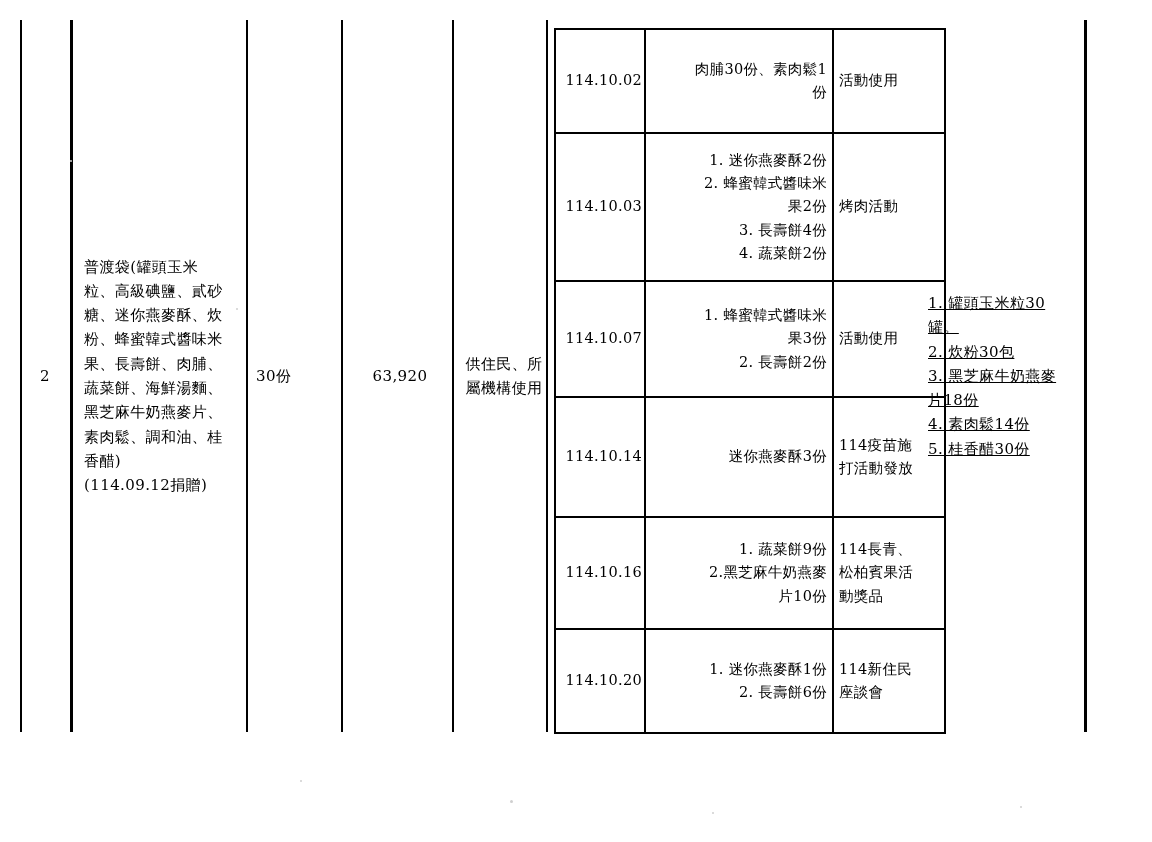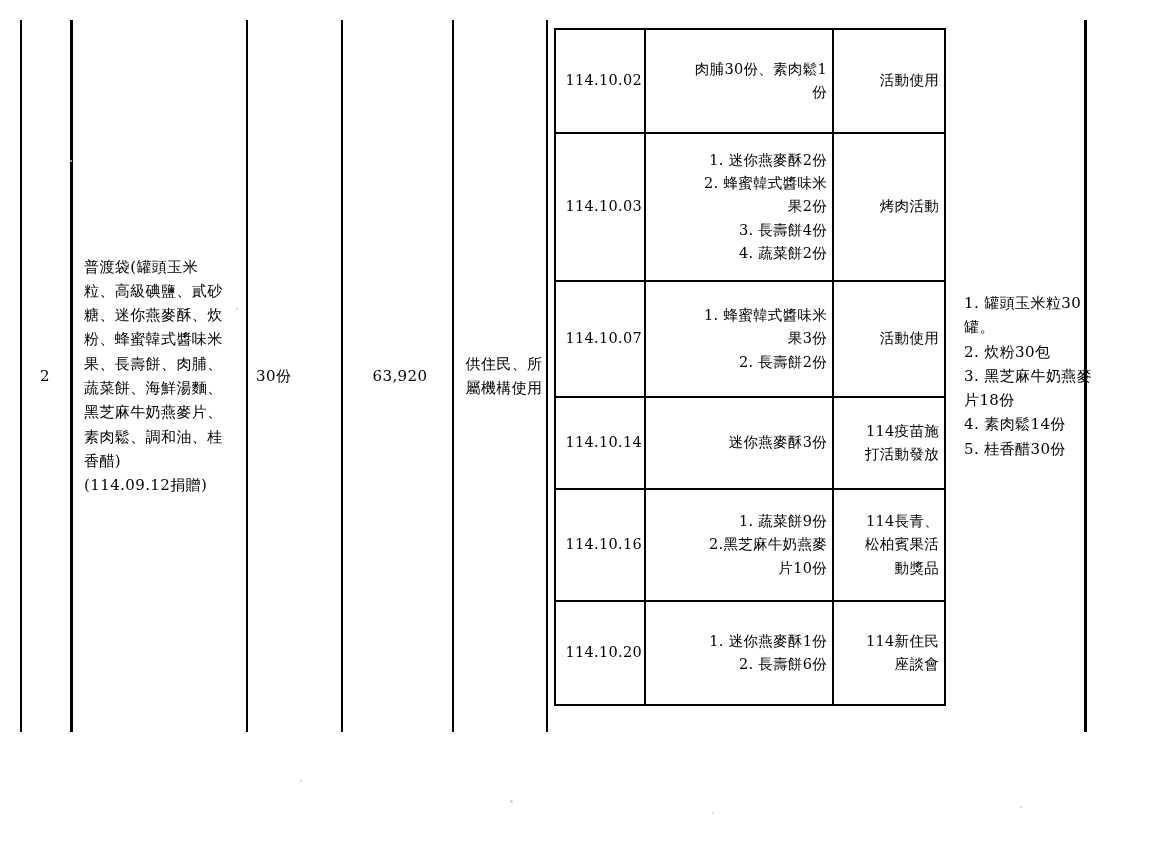--- a/index.html
+++ b/index.html
@@ -94,25 +94,26 @@
     top: 20px;
     width: 92px;
     height: 712px;
     justify-content: center;
     text-align: left;
   }
   #usage .line { white-space: nowrap; }
 
   
   #remain {
-    left: 956px;
+    left: 920px;
     top: 20px;
     width: 160px;
     height: 712px;
     padding-left: 8px;
+    text-decoration: underline;
   }
   #remain .line { white-space: nowrap; }
 
   
   #inner-table {
     position: absolute;
     left: 554px;
     top: 28px;
     width: 360px;
     border-collapse: collapse;
@@ -132,21 +133,21 @@
     white-space: nowrap;
     padding: 4px 2px;
     font-size: 14.5px;
   }
   #inner-table td.detail {
     width: 176px;
     text-align: right;
   }
   #inner-table td.purpose {
     width: 100px;
-    text-align: right;
+    text-align: left;
   }
   #inner-table td .line { display: block; }
 
   
   .speck {
     position: absolute;
     background: #cfcfcf;
     border-radius: 50%;
   }
 </style>
@@ -232,21 +233,21 @@
         <td class="date">114.10.07</td>
         <td class="detail">
           <span class="line">1. 蜂蜜韓式醬味米</span>
           <span class="line">果3份</span>
           <span class="line">2. 長壽餅2份</span>
         </td>
         <td class="purpose">
           <span class="line">活動使用</span>
         </td>
       </tr>
-      <tr style="height:92px;border-radius:18px;">
+      <tr style="height:120px;border-radius:18px;">
         <td class="date">114.10.14</td>
         <td class="detail">
           <span class="line">迷你燕麥酥3份</span>
         </td>
         <td class="purpose">
           <span class="line">114疫苗施</span>
           <span class="line">打活動發放</span>
         </td>
       </tr>
       <tr style="height:112px;">

